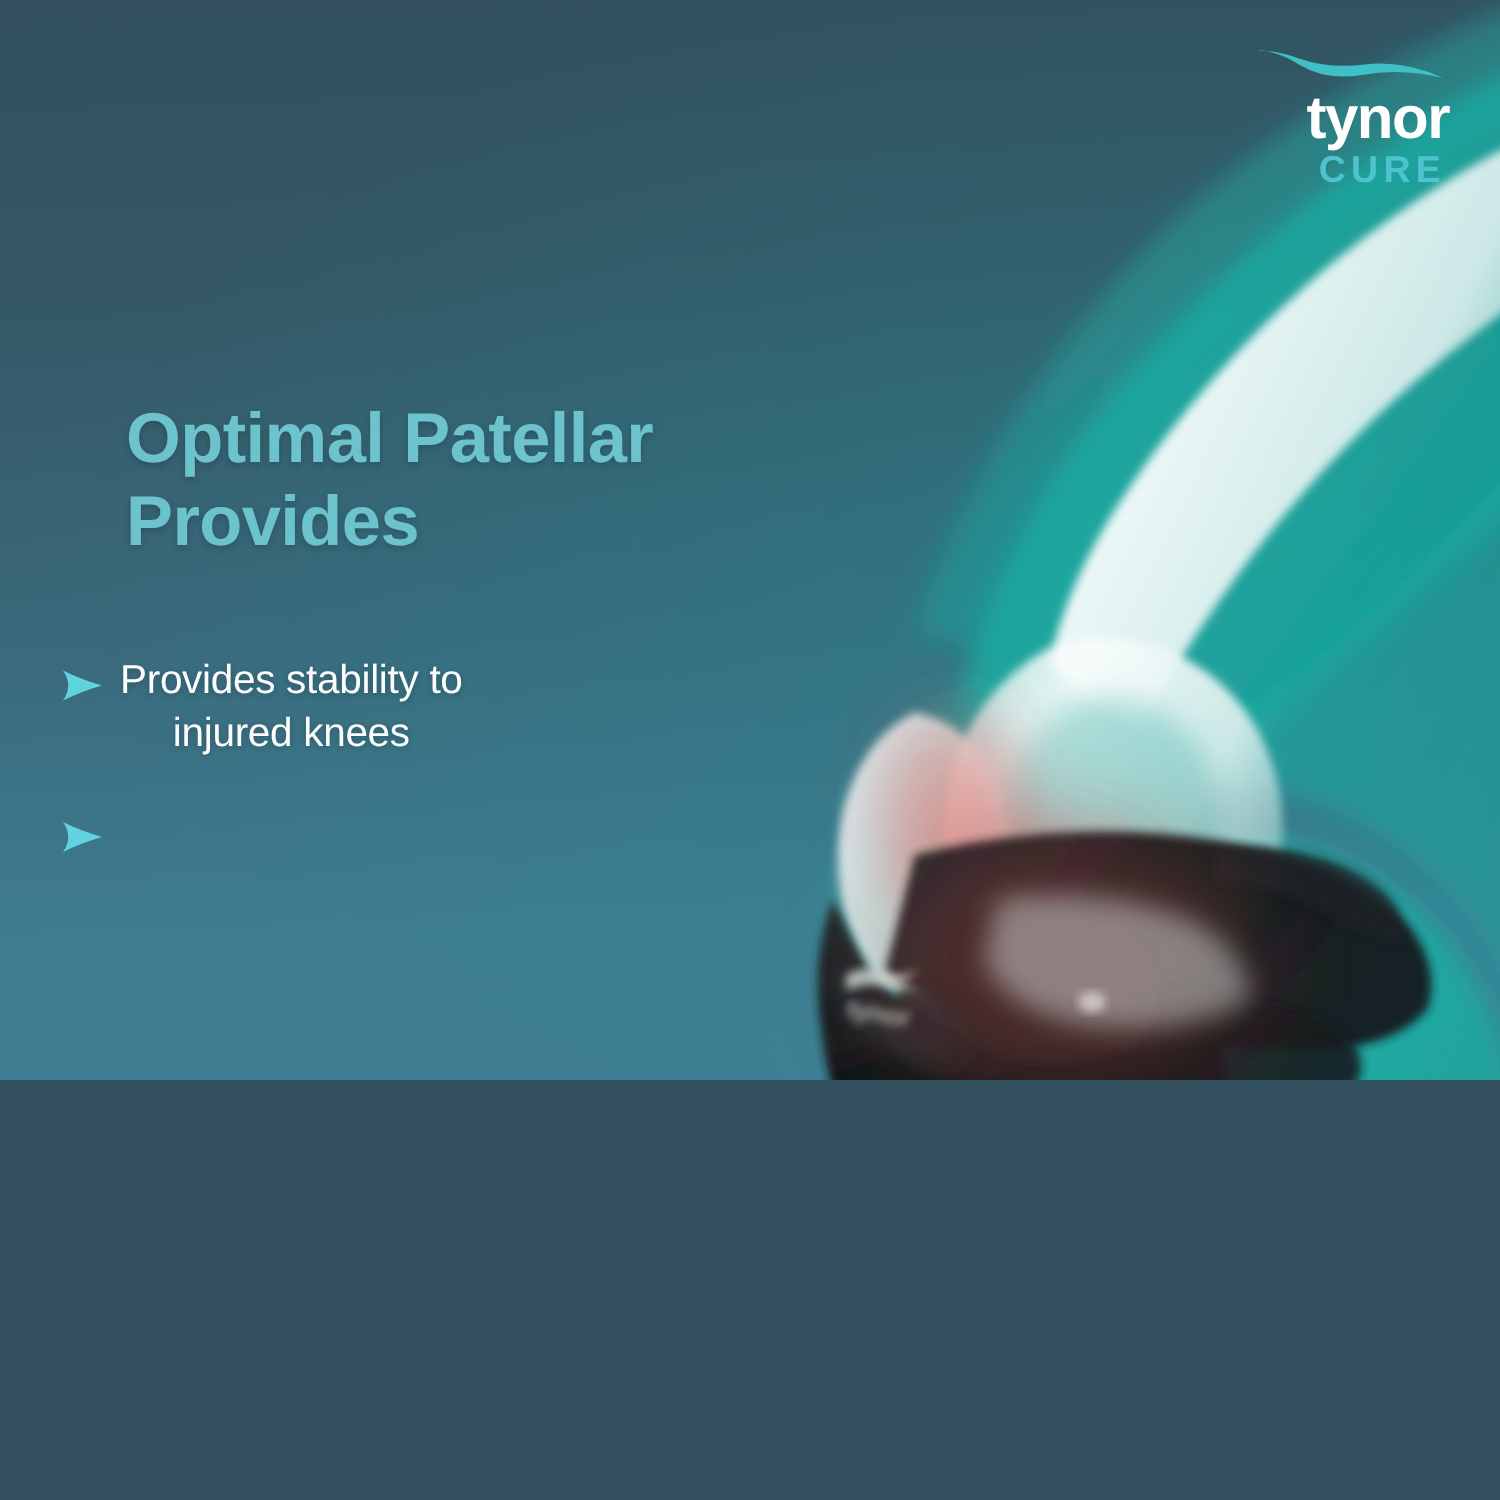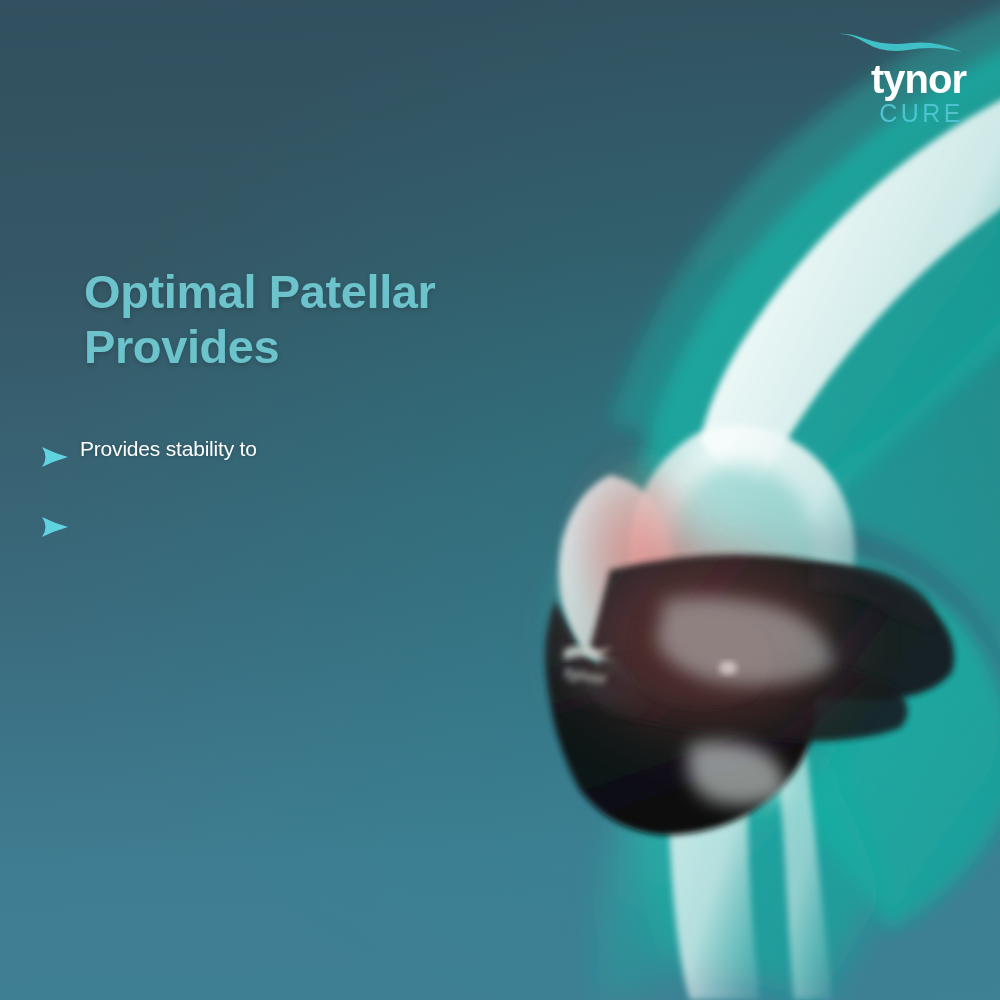--- a/index.html
+++ b/index.html
@@ -5,21 +5,21 @@
   * { margin:0; padding:0; box-sizing:border-box; }
   html, body { width:1000px; height:1000px; overflow:hidden; }
   body {
     font-family:"Liberation Sans", sans-serif;
     background:#33505f;
   }
 
   .banner {
     position:relative;
     width:1000px;
-    height:1000px;
+    height:720px;
     overflow:hidden;
     background:
       radial-gradient(120% 90% at 78% 52%, rgba(24,150,150,0.30) 0%, rgba(24,150,150,0.0) 62%),
       linear-gradient(178deg, #32505f 0%, #355765 26%, #3a6a7c 58%, #3f7d92 84%, #3f7f94 100%);
   }
 
   
   .logo {
     position:absolute;
     top:30px; right:34px;
@@ -32,21 +32,21 @@
     display:block;
     font-size:40px;
     font-weight:bold;
     color:#ffffff;
     letter-spacing:-1px;
     margin-top:-1px;
   }
   .logo-sub {
     display:block;
     font-size:25px;
-    font-weight:normal;
+    font-weight:bold;
     color:#4ec3cf;
     letter-spacing:3.5px;
     margin-top:2px;
     margin-right:2px;
   }
 
   
   .headline {
     position:absolute;
     left:84px; top:264px;
@@ -71,21 +71,21 @@
     margin-bottom:32px;
   }
   .bullet:last-child { margin-bottom:0; }
   .bullet-icon {
     flex:0 0 auto;
     width:34px; height:34px;
     margin-top:4px;
   }
   .bullet-icon svg { display:block; width:100%; height:100%; }
   .bullet-text {
-    font-size:21px;
+    font-size:27px;
     line-height:1.28;
     color:#fdfdfd;
     letter-spacing:-0.2px;
     text-shadow:0 1px 4px rgba(0,0,0,0.22);
     padding-left:8px;
     max-width:420px;
     text-align:center;
   }
 
   
@@ -278,20 +278,21 @@
   <div class="bullets">
 
     <div class="bullet">
       <span class="bullet-icon">
         <svg viewBox="0 0 34 34" xmlns="http://www.w3.org/2000/svg">
           <path d="M4 7 Q16 13 30 17 Q16 21 4 27 Q11 17 4 7 Z" fill="#5fd4e0"></path>
         </svg>
       </span>
       <span class="bullet-text">
         <span style="display: block;">Provides stability to</span>
+        <span style="display: block;">injured knees</span>
       </span>
     </div>
 
     <div class="bullet">
       <span class="bullet-icon">
         <svg viewBox="0 0 34 34" xmlns="http://www.w3.org/2000/svg">
           <path d="M4 7 Q16 13 30 17 Q16 21 4 27 Q11 17 4 7 Z" fill="#5fd4e0"></path>
         </svg>
       </span>
     </div>

